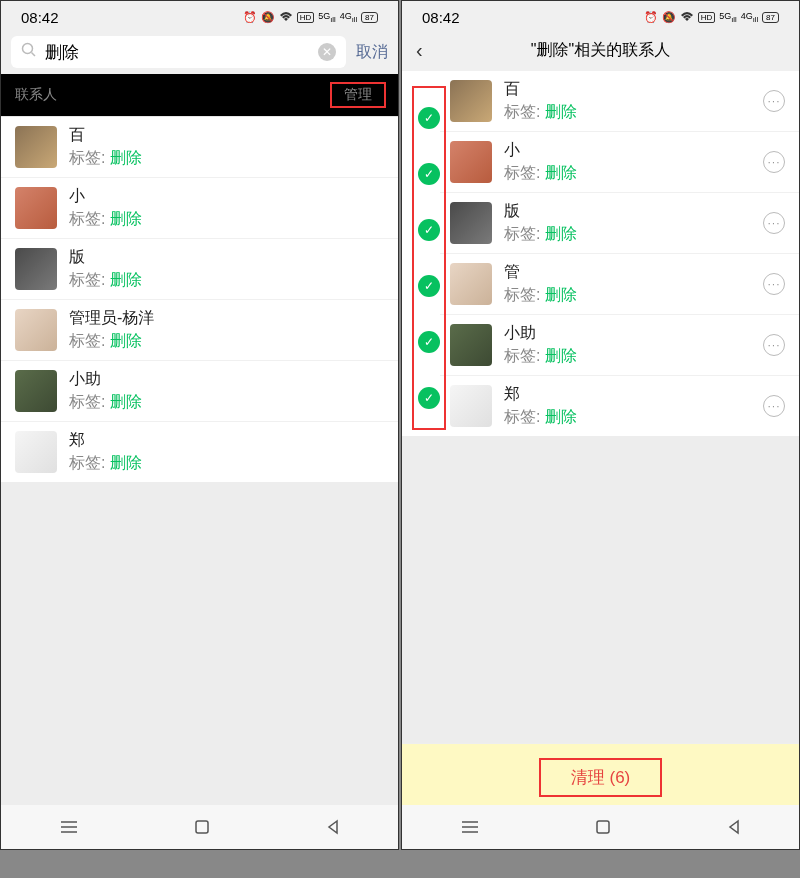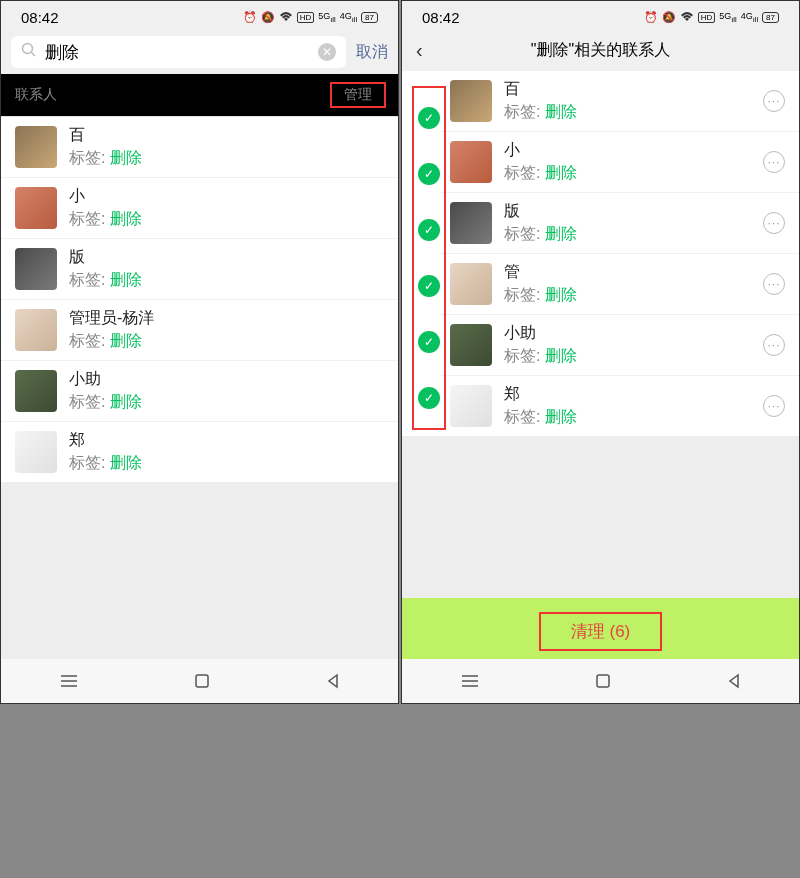--- a/index.html
+++ b/index.html
@@ -6,21 +6,21 @@
     body {
       display: flex;
       gap: 2px;
       background: #888;
       font-family: -apple-system, "Helvetica Neue", Arial, sans-serif;
       width: 800px;
       height: 878px;
     }
     .phone {
       width: 399px;
-      height: 704px;
+      height: 850px;
       background: #f0f0f0;
       border: 1px solid #333;
       display: flex;
       flex-direction: column;
       position: relative;
     }
     .status-bar {
       display: flex;
       justify-content: space-between;
       align-items: center;
@@ -145,21 +145,21 @@
     .more-btn {
       width: 22px; height: 22px;
       border: 1.5px solid #bbb;
       border-radius: 50%;
       display: flex; align-items: center; justify-content: center;
       color: #888;
       font-size: 10px;
       letter-spacing: 1px;
     }
     .bottom-action {
-      background: #bef264;
+      background: #fef9c3;
       padding: 14px 0 8px;
       text-align: center;
       border-top: 1px solid #eee;
     }
     .clean-btn {
       display: inline-block;
       color: #e64340;
       font-size: 17px;
       border: 2px solid #e33;
       padding: 6px 30px;

